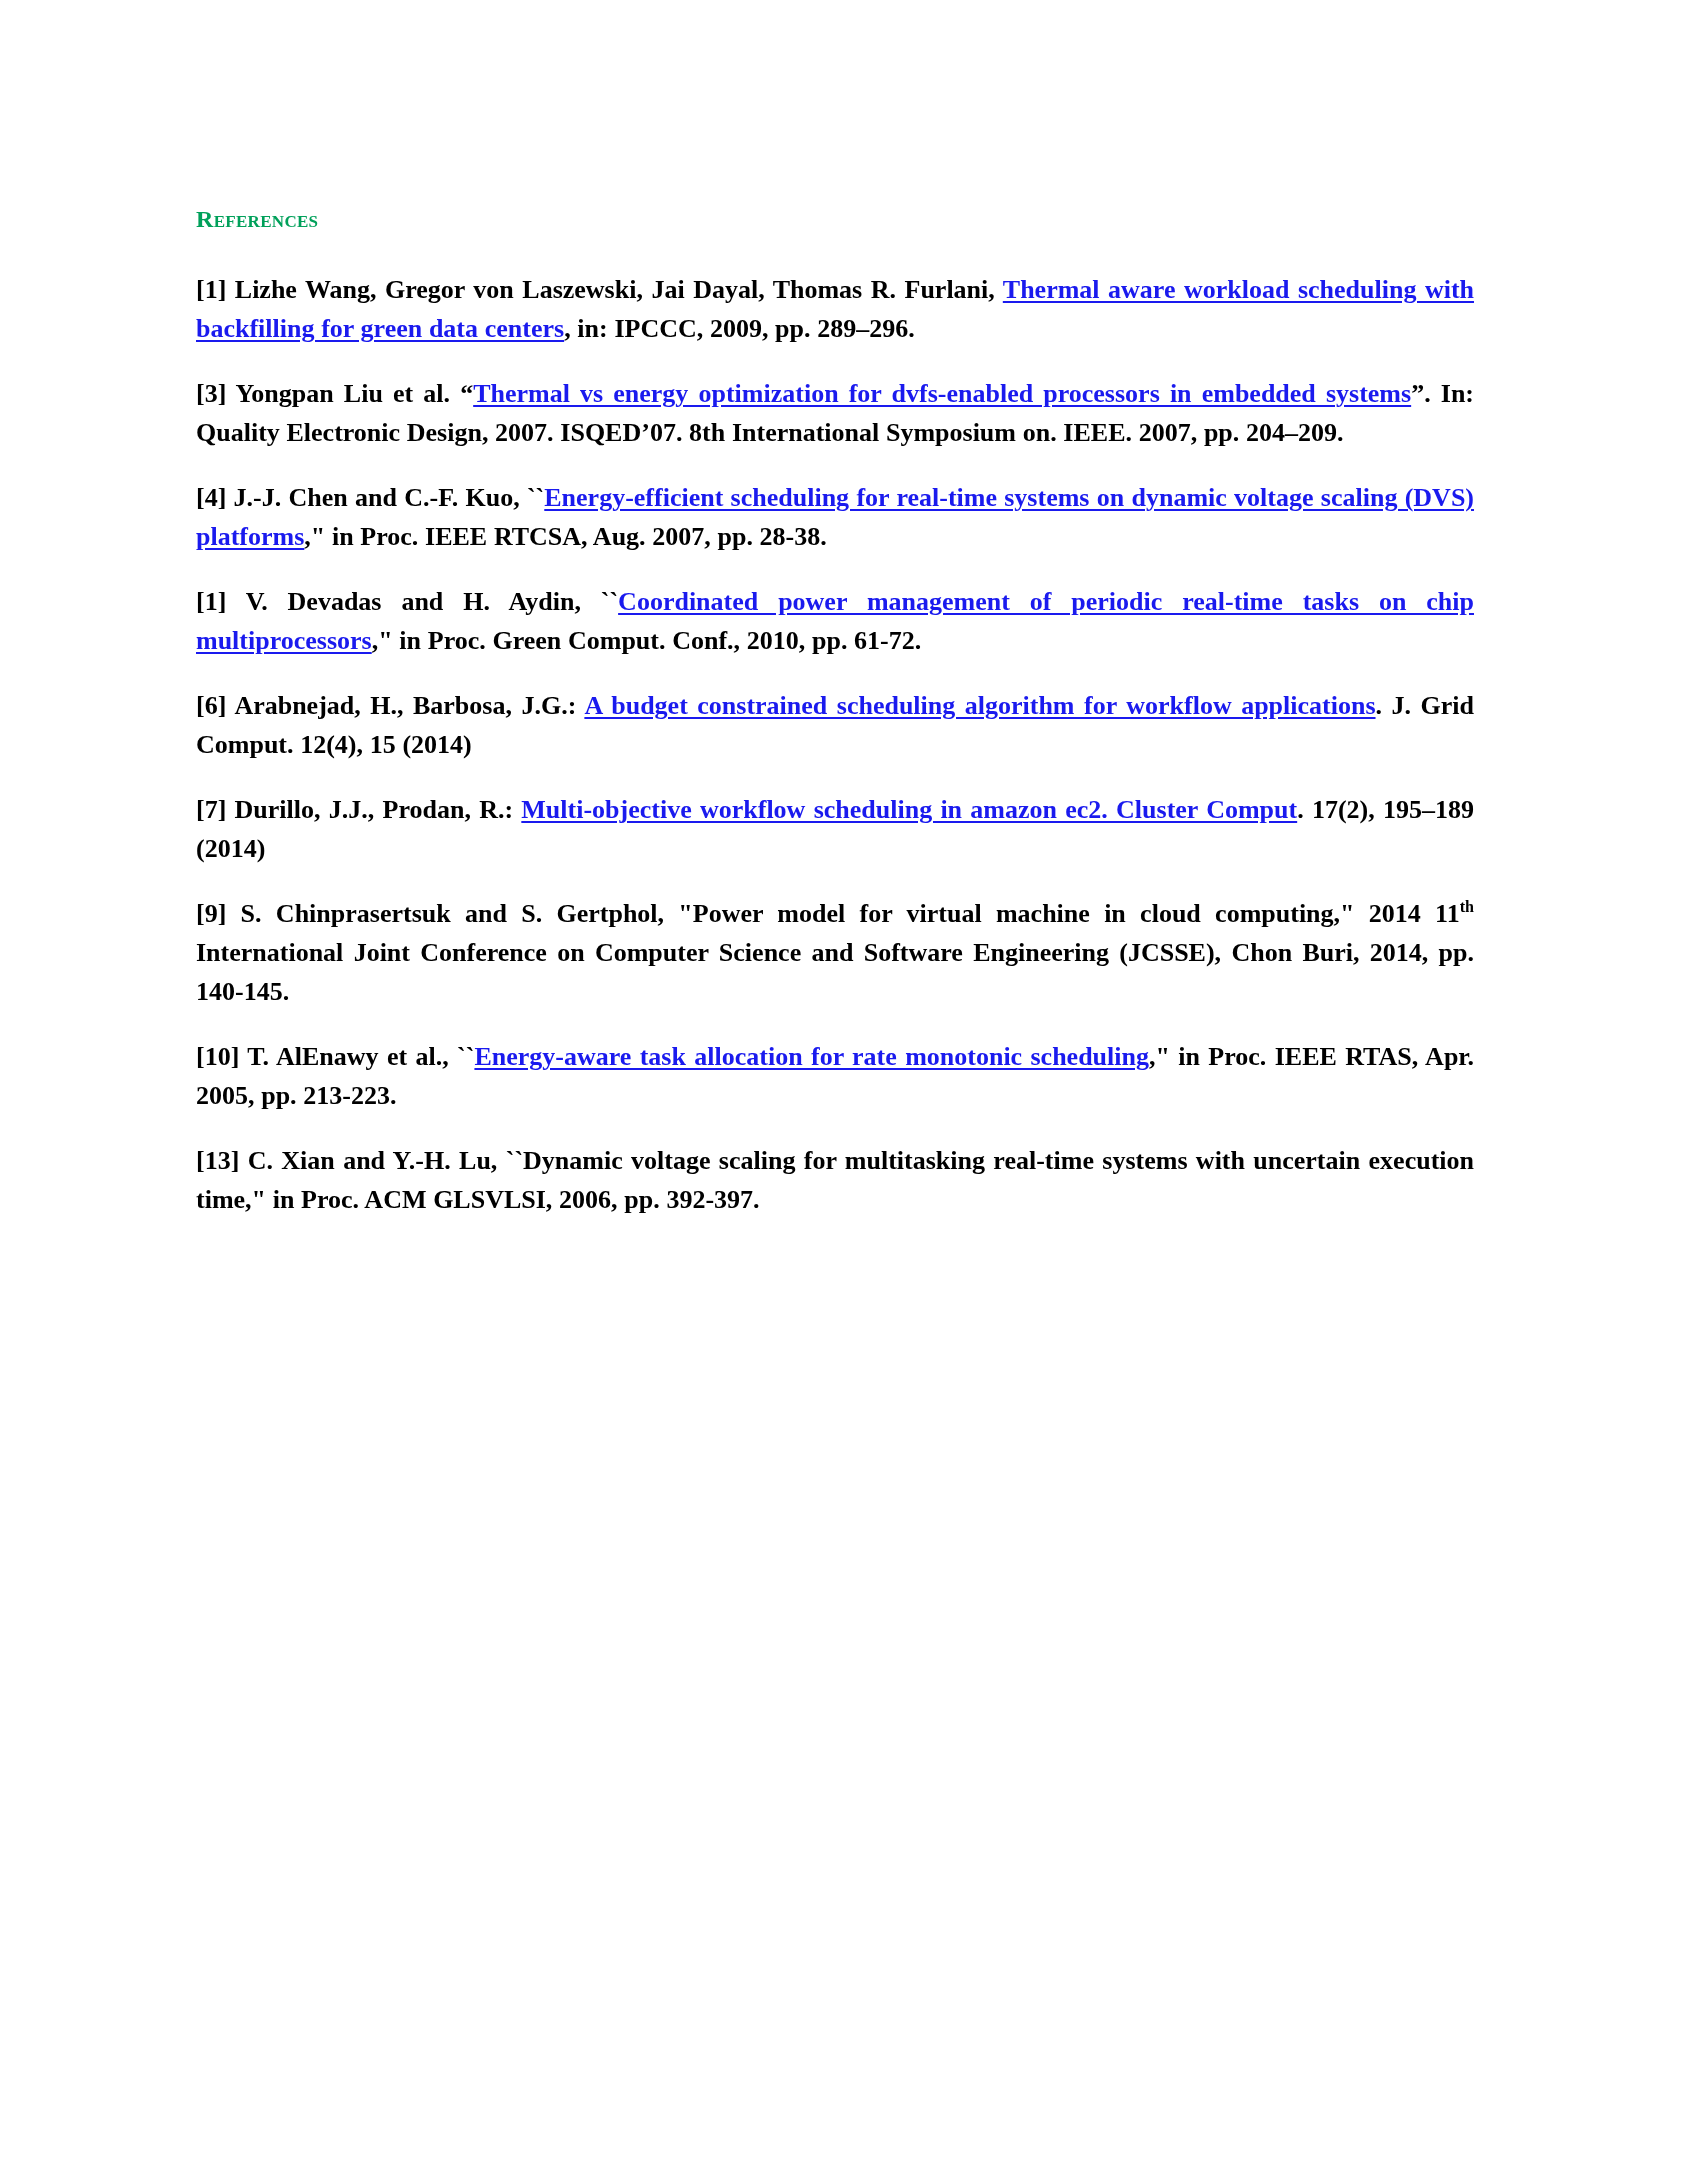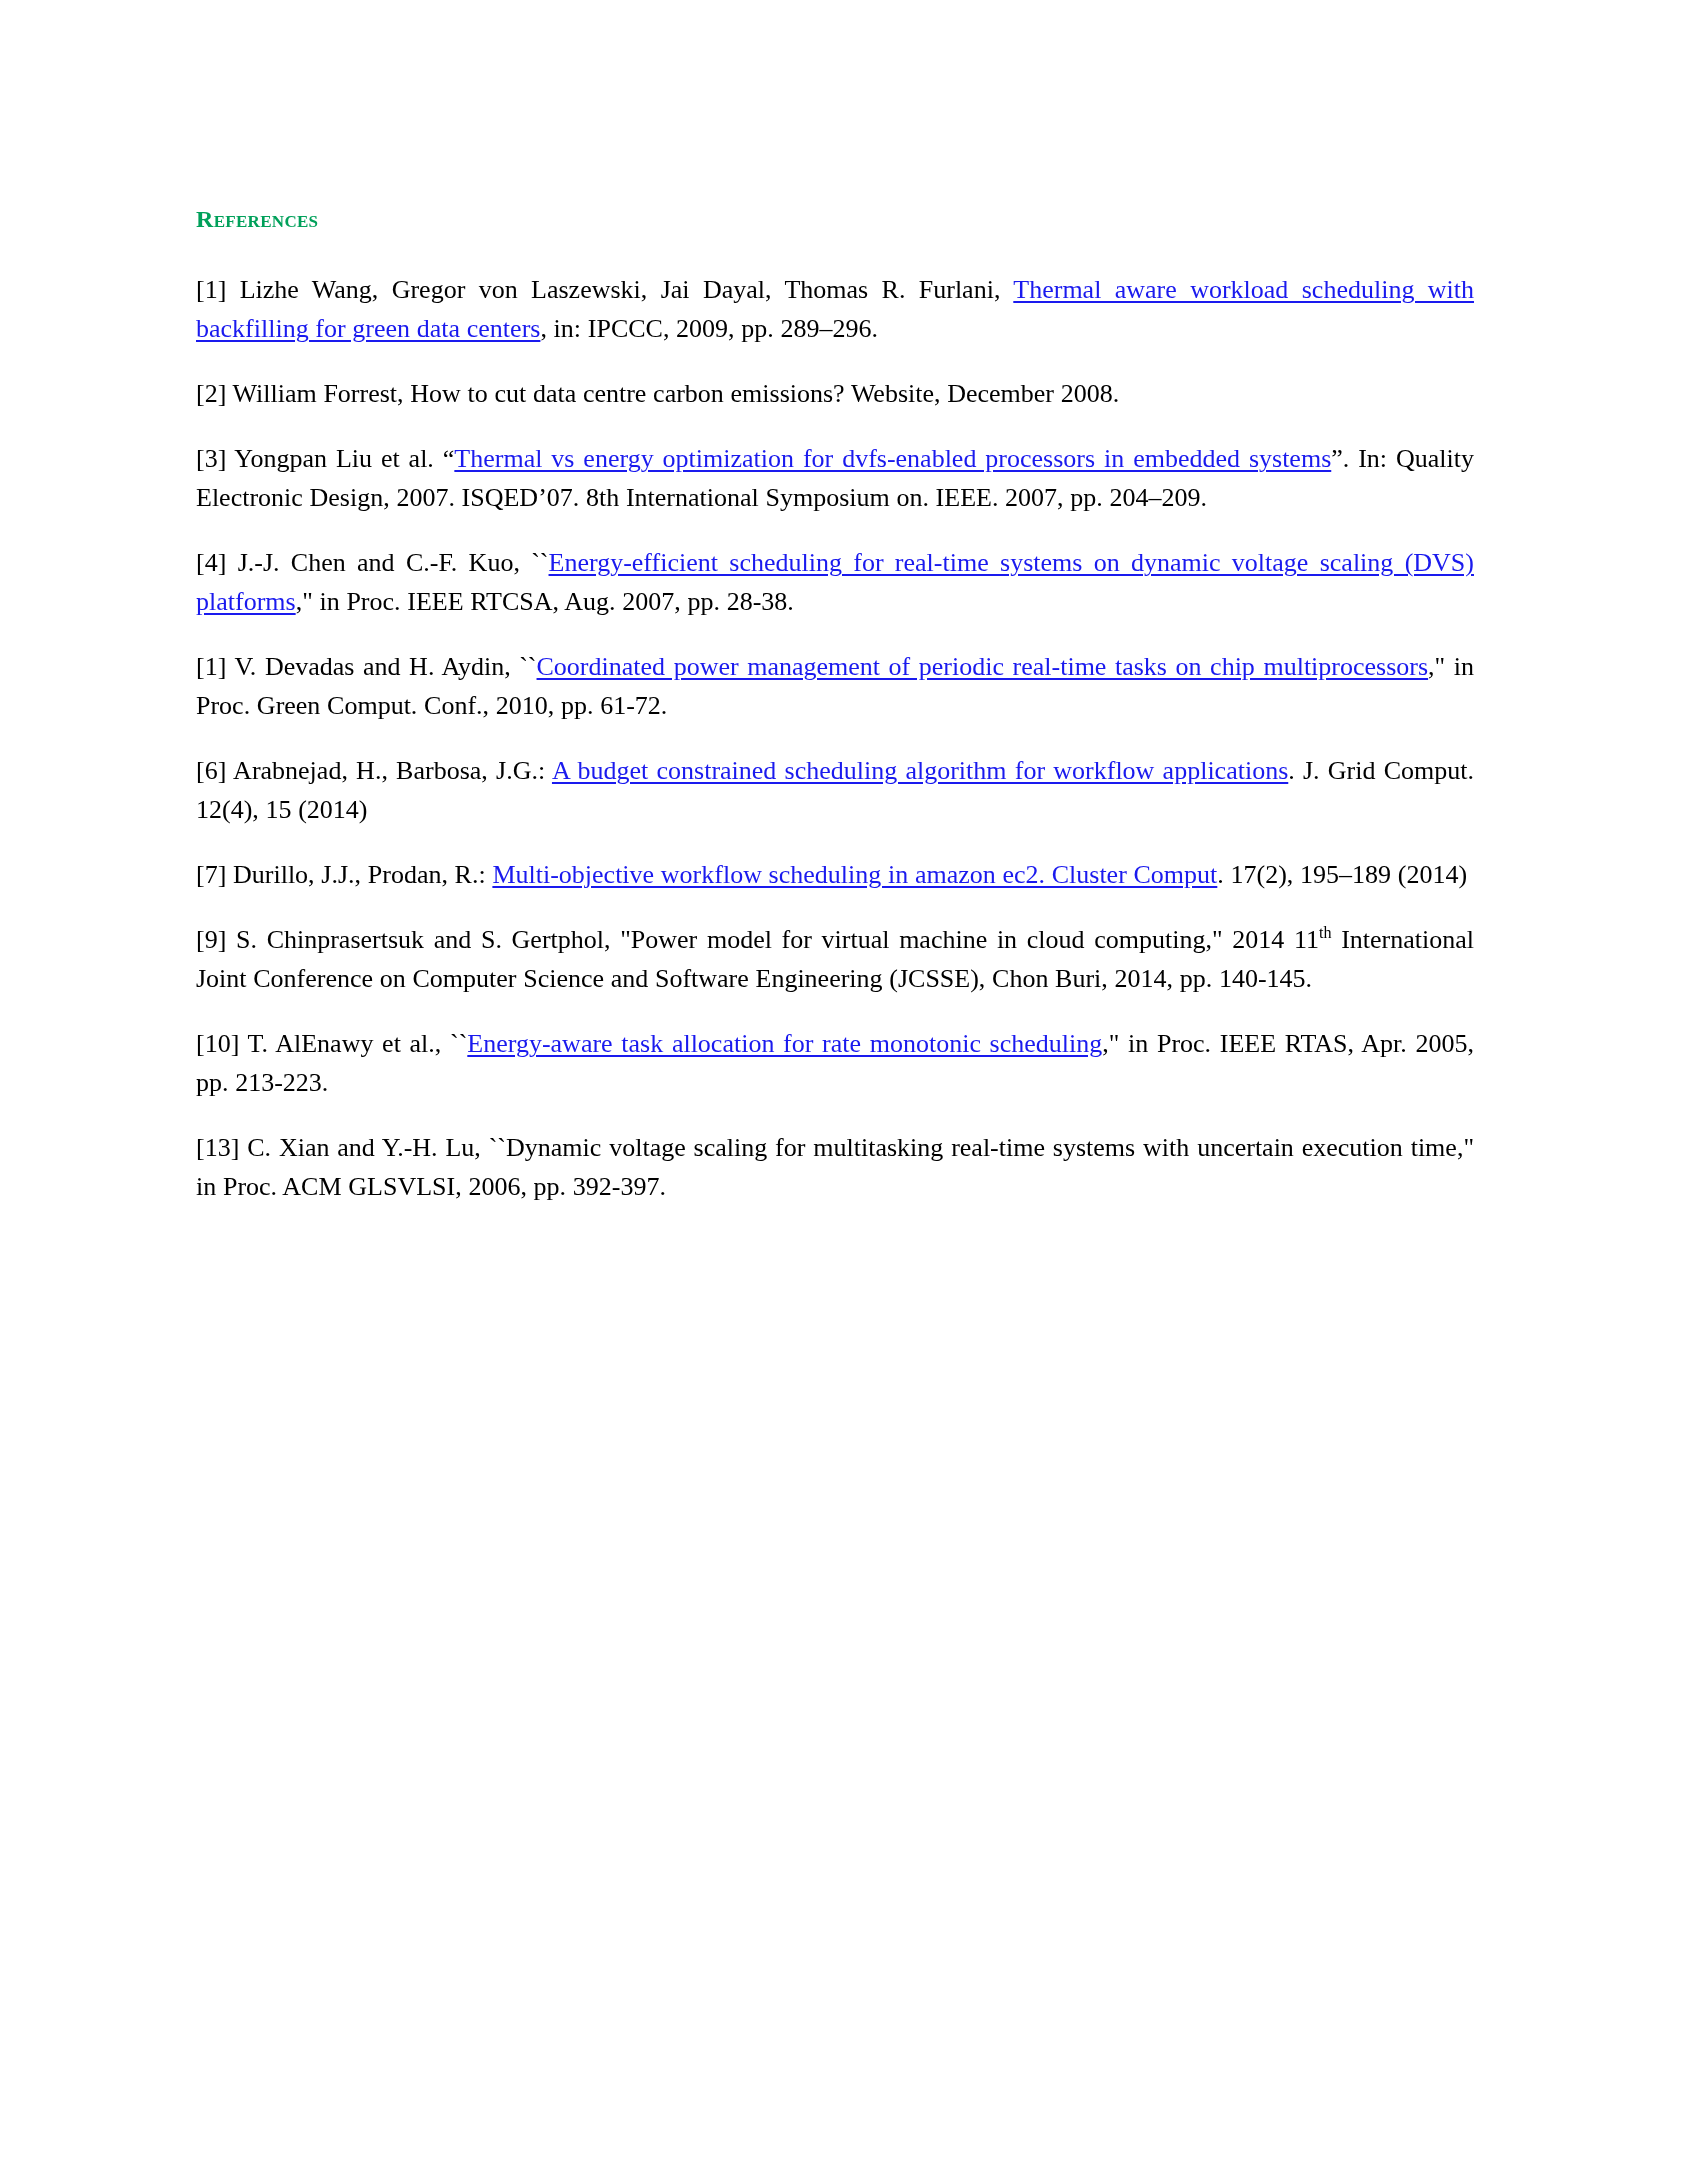--- a/index.html
+++ b/index.html
@@ -28,20 +28,21 @@
     color: #00a05a;
     font-variant: small-caps;
     letter-spacing: 0.3px;
     line-height: 1.1;
     margin: 0 0 38px 0;
   }
   .ref-list {
     margin: 0;
     padding: 0;
     list-style: none;
+    font-weight: bold;
   }
   .ref-item {
     font-size: 26px;
     line-height: 39px;
     text-align: justify;
     text-justify: inter-word;
     margin: 0 0 26px 0;
     color: #000000;
     word-spacing: 0.2px;
   }
@@ -64,21 +65,20 @@
 </style>
 </head>
 <body>
 
 <div class="page">
 
   <h1 class="refs-heading">References</h1>
 
   <div class="ref-list">
       <p class="ref-item"><span>[1] Lizhe Wang, Gregor von Laszewski, Jai Dayal, Thomas R. Furlani, </span><a class="lnk" href="#">Thermal aware workload scheduling with backfilling for green data centers</a><span>, in: IPCCC, 2009, pp. 289–296.</span></p>
-      <p class="ref-item"><span>[2] William Forrest, How to cut data centre carbon emissions? Website, December 2008.</span></p>
       <p class="ref-item"><span>[3] Yongpan Liu et al. “</span><a class="lnk" href="#">Thermal vs energy optimization for dvfs-enabled processors in embedded systems</a><span>”. In: Quality Electronic Design, 2007. ISQED’07. 8th International Symposium on. IEEE. 2007, pp. 204–209.</span></p>
       <p class="ref-item"><span>[4] J.-J. Chen and C.-F. Kuo, ``</span><a class="lnk" href="#">Energy-efficient scheduling for real-time systems on dynamic voltage scaling (DVS) platforms</a><span>," in Proc. IEEE RTCSA, Aug. 2007, pp. 28-38.</span></p>
       <p class="ref-item"><span>[1] V. Devadas and H. Aydin, ``</span><a class="lnk" href="#">Coordinated power management of periodic real-time tasks on chip multiprocessors</a><span>," in Proc. Green Comput. Conf., 2010, pp. 61-72.</span></p>
       <p class="ref-item"><span>[6] Arabnejad, H., Barbosa, J.G.: </span><a class="lnk" href="#">A budget constrained scheduling algorithm for workflow applications</a><span>. J. Grid Comput. 12(4), 15 (2014)</span></p>
       <p class="ref-item"><span>[7] Durillo, J.J., Prodan, R.: </span><a class="lnk" href="#">Multi-objective workflow scheduling in amazon ec2. Cluster Comput</a><span>. 17(2), 195–189 (2014)</span></p>
       <p class="ref-item"><span>[9] S. Chinprasertsuk and S. Gertphol, "Power model for virtual machine in cloud computing," 2014 11</span><sup>th</sup><span> International Joint Conference on Computer Science and Software Engineering (JCSSE), Chon Buri, 2014, pp. 140-145.</span></p>
       <p class="ref-item"><span>[10] T. AlEnawy et al., ``</span><a class="lnk" href="#">Energy-aware task allocation for rate monotonic scheduling</a><span>," in Proc. IEEE RTAS, Apr. 2005, pp. 213-223.</span></p>
       <p class="ref-item"><span>[13] C. Xian and Y.-H. Lu, ``Dynamic voltage scaling for multitasking real-time systems with uncertain execution time," in Proc. ACM GLSVLSI, 2006, pp. 392-397.</span></p>
     </div>
 

